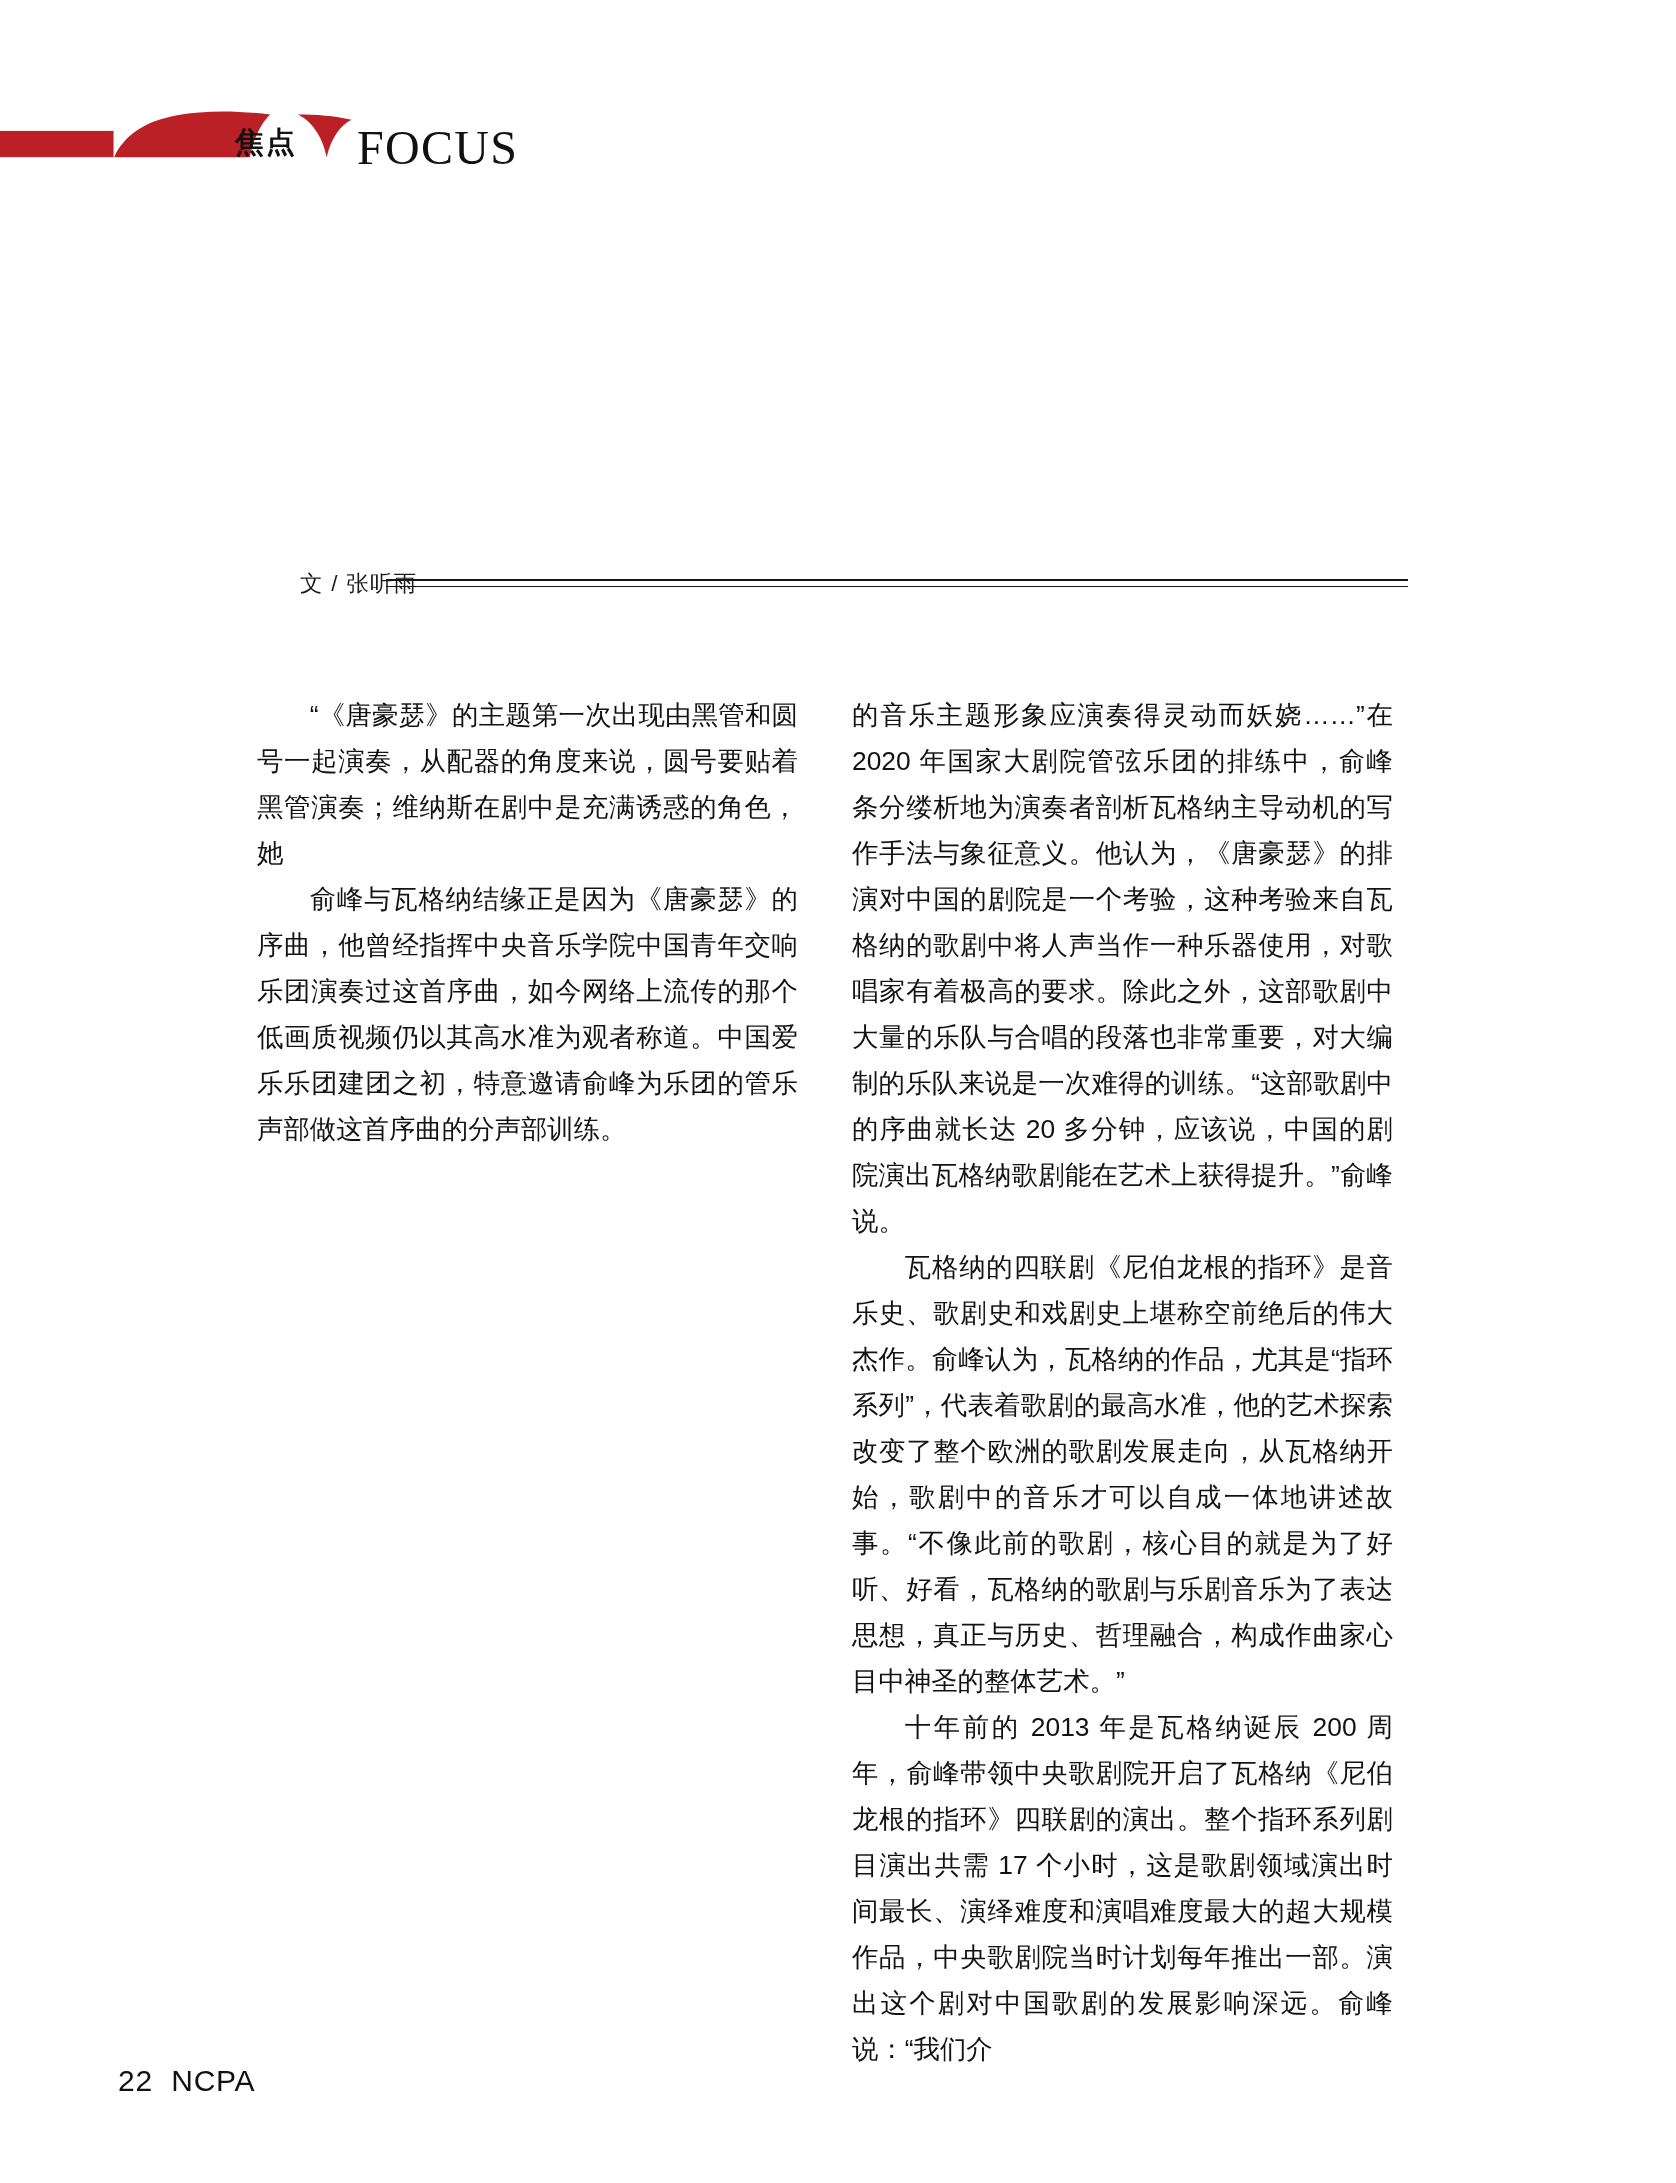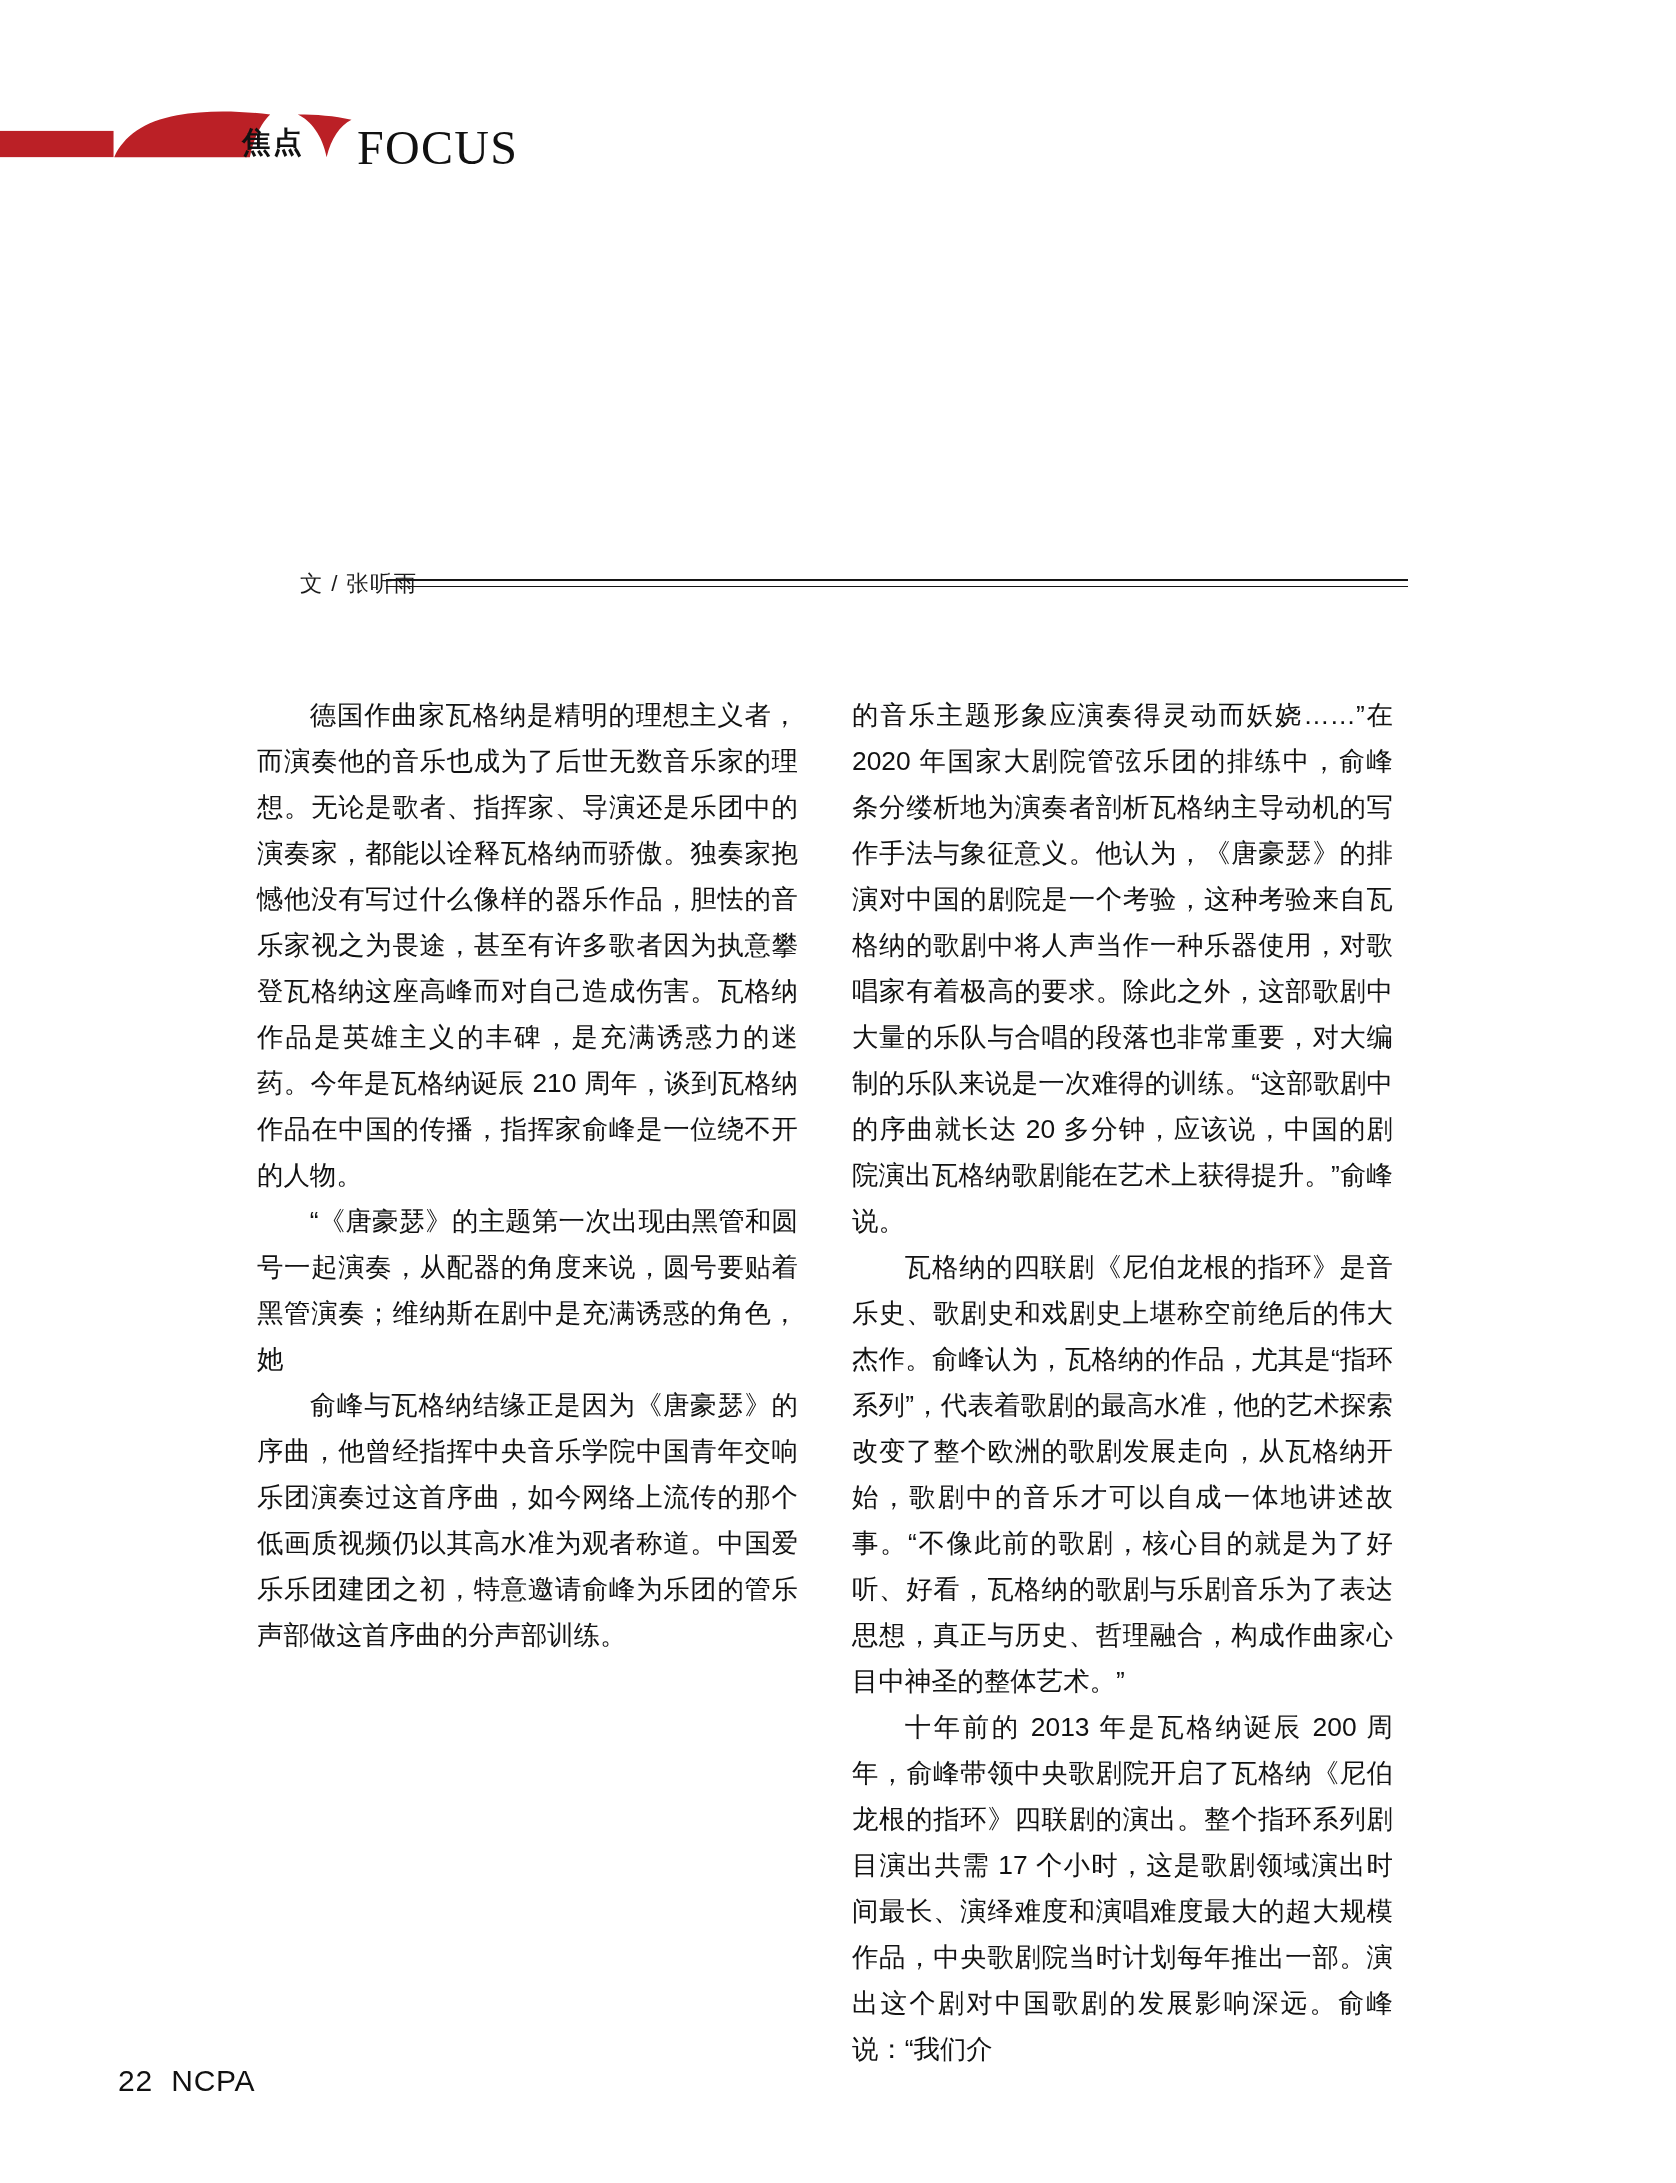--- a/index.html
+++ b/index.html
@@ -10,21 +10,21 @@
     overflow:hidden;
     font-family:"Liberation Sans", sans-serif;
     color:#141414;
   }
   
   .header-graphic{
     position:absolute;left:0;top:106px;width:370px;height:59px;
   }
   .header-graphic .red{fill:var(--accent,#BB2026);}
   .section-cn{
-    position:absolute;left:242px;top:128px;
+    position:absolute;left:235px;top:128px;
     font-size:29px;font-weight:900;letter-spacing:2px;
     color:#111;line-height:1;
     font-family:"Liberation Sans", sans-serif;
   }
   .section-en{
     position:absolute;left:357px;top:124px;
     font-size:48px;letter-spacing:1.3px;color:#111;line-height:1;
     font-family:"Liberation Serif", serif;
   }
   
@@ -74,21 +74,20 @@
   <div class="section-cn">焦点</div>
   <div class="section-en">FOCUS</div>
 
 
   <div class="byline-row">
     <span class="byline">文 / 张听雨</span>
     <span class="byline-rule"></span>
   </div>
 
   <div class="column column-left">
-      <p class="para indent">德国作曲家瓦格纳是精明的理想主义者，而演奏他的音乐也成为了后世无数音乐家的理想。无论是歌者、指挥家、导演还是乐团中的演奏家，都能以诠释瓦格纳而骄傲。独奏家抱憾他没有写过什么像样的器乐作品，胆怯的音乐家视之为畏途，甚至有许多歌者因为执意攀登瓦格纳这座高峰而对自己造成伤害。瓦格纳作品是英雄主义的丰碑，是充满诱惑力的迷药。今年是瓦格纳诞辰 210 周年，谈到瓦格纳作品在中国的传播，指挥家俞峰是一位绕不开的人物。</p>
       <p class="para indent">“《唐豪瑟》的主题第一次出现由黑管和圆号一起演奏，从配器的角度来说，圆号要贴着黑管演奏；维纳斯在剧中是充满诱惑的角色，她</p>
       <p class="para indent">俞峰与瓦格纳结缘正是因为《唐豪瑟》的序曲，他曾经指挥中央音乐学院中国青年交响乐团演奏过这首序曲，如今网络上流传的那个低画质视频仍以其高水准为观者称道。中国爱乐乐团建团之初，特意邀请俞峰为乐团的管乐声部做这首序曲的分声部训练。</p>
     </div>
   <div class="column column-right">
       <p class="para">的音乐主题形象应演奏得灵动而妖娆……”在 2020 年国家大剧院管弦乐团的排练中，俞峰条分缕析地为演奏者剖析瓦格纳主导动机的写作手法与象征意义。他认为，《唐豪瑟》的排演对中国的剧院是一个考验，这种考验来自瓦格纳的歌剧中将人声当作一种乐器使用，对歌唱家有着极高的要求。除此之外，这部歌剧中大量的乐队与合唱的段落也非常重要，对大编制的乐队来说是一次难得的训练。“这部歌剧中的序曲就长达 20 多分钟，应该说，中国的剧院演出瓦格纳歌剧能在艺术上获得提升。”俞峰说。</p>
       <p class="para indent">瓦格纳的四联剧《尼伯龙根的指环》是音乐史、歌剧史和戏剧史上堪称空前绝后的伟大杰作。俞峰认为，瓦格纳的作品，尤其是“指环系列”，代表着歌剧的最高水准，他的艺术探索改变了整个欧洲的歌剧发展走向，从瓦格纳开始，歌剧中的音乐才可以自成一体地讲述故事。“不像此前的歌剧，核心目的就是为了好听、好看，瓦格纳的歌剧与乐剧音乐为了表达思想，真正与历史、哲理融合，构成作曲家心目中神圣的整体艺术。”</p>
       <p class="para indent">十年前的 2013 年是瓦格纳诞辰 200 周年，俞峰带领中央歌剧院开启了瓦格纳《尼伯龙根的指环》四联剧的演出。整个指环系列剧目演出共需 17 个小时，这是歌剧领域演出时间最长、演绎难度和演唱难度最大的超大规模作品，中央歌剧院当时计划每年推出一部。演出这个剧对中国歌剧的发展影响深远。俞峰说：“我们介</p>
     </div>
 
   <div class="footer">

